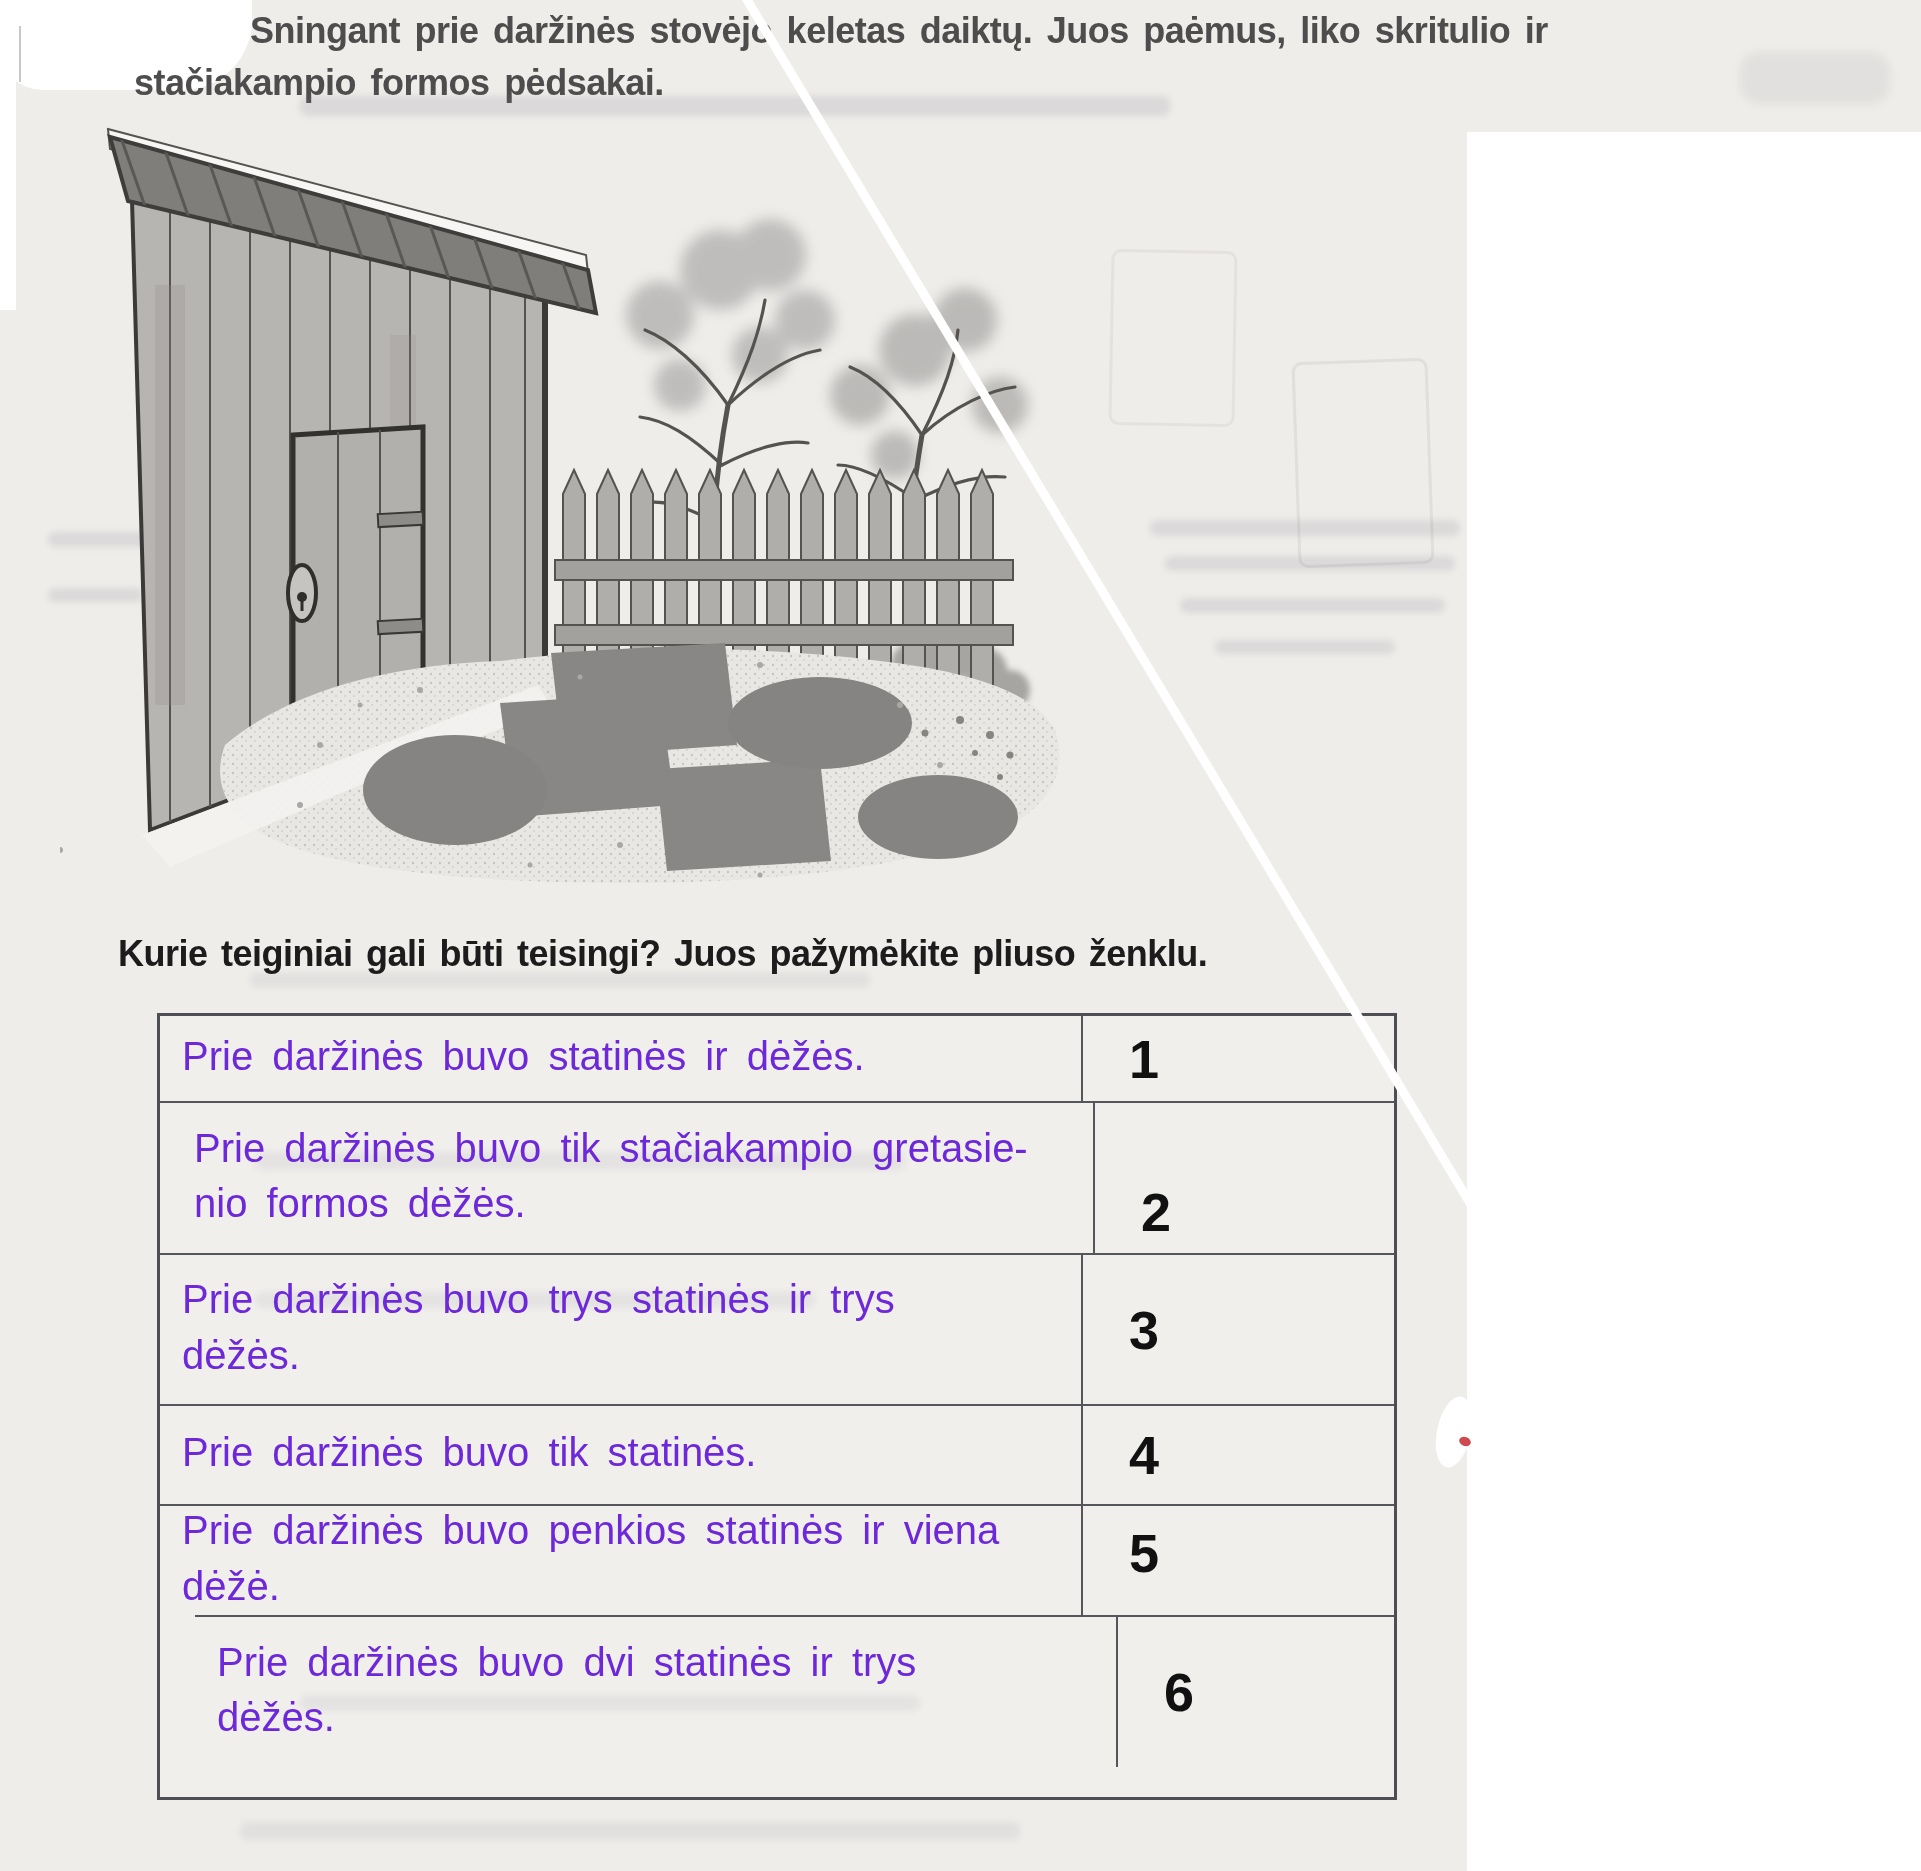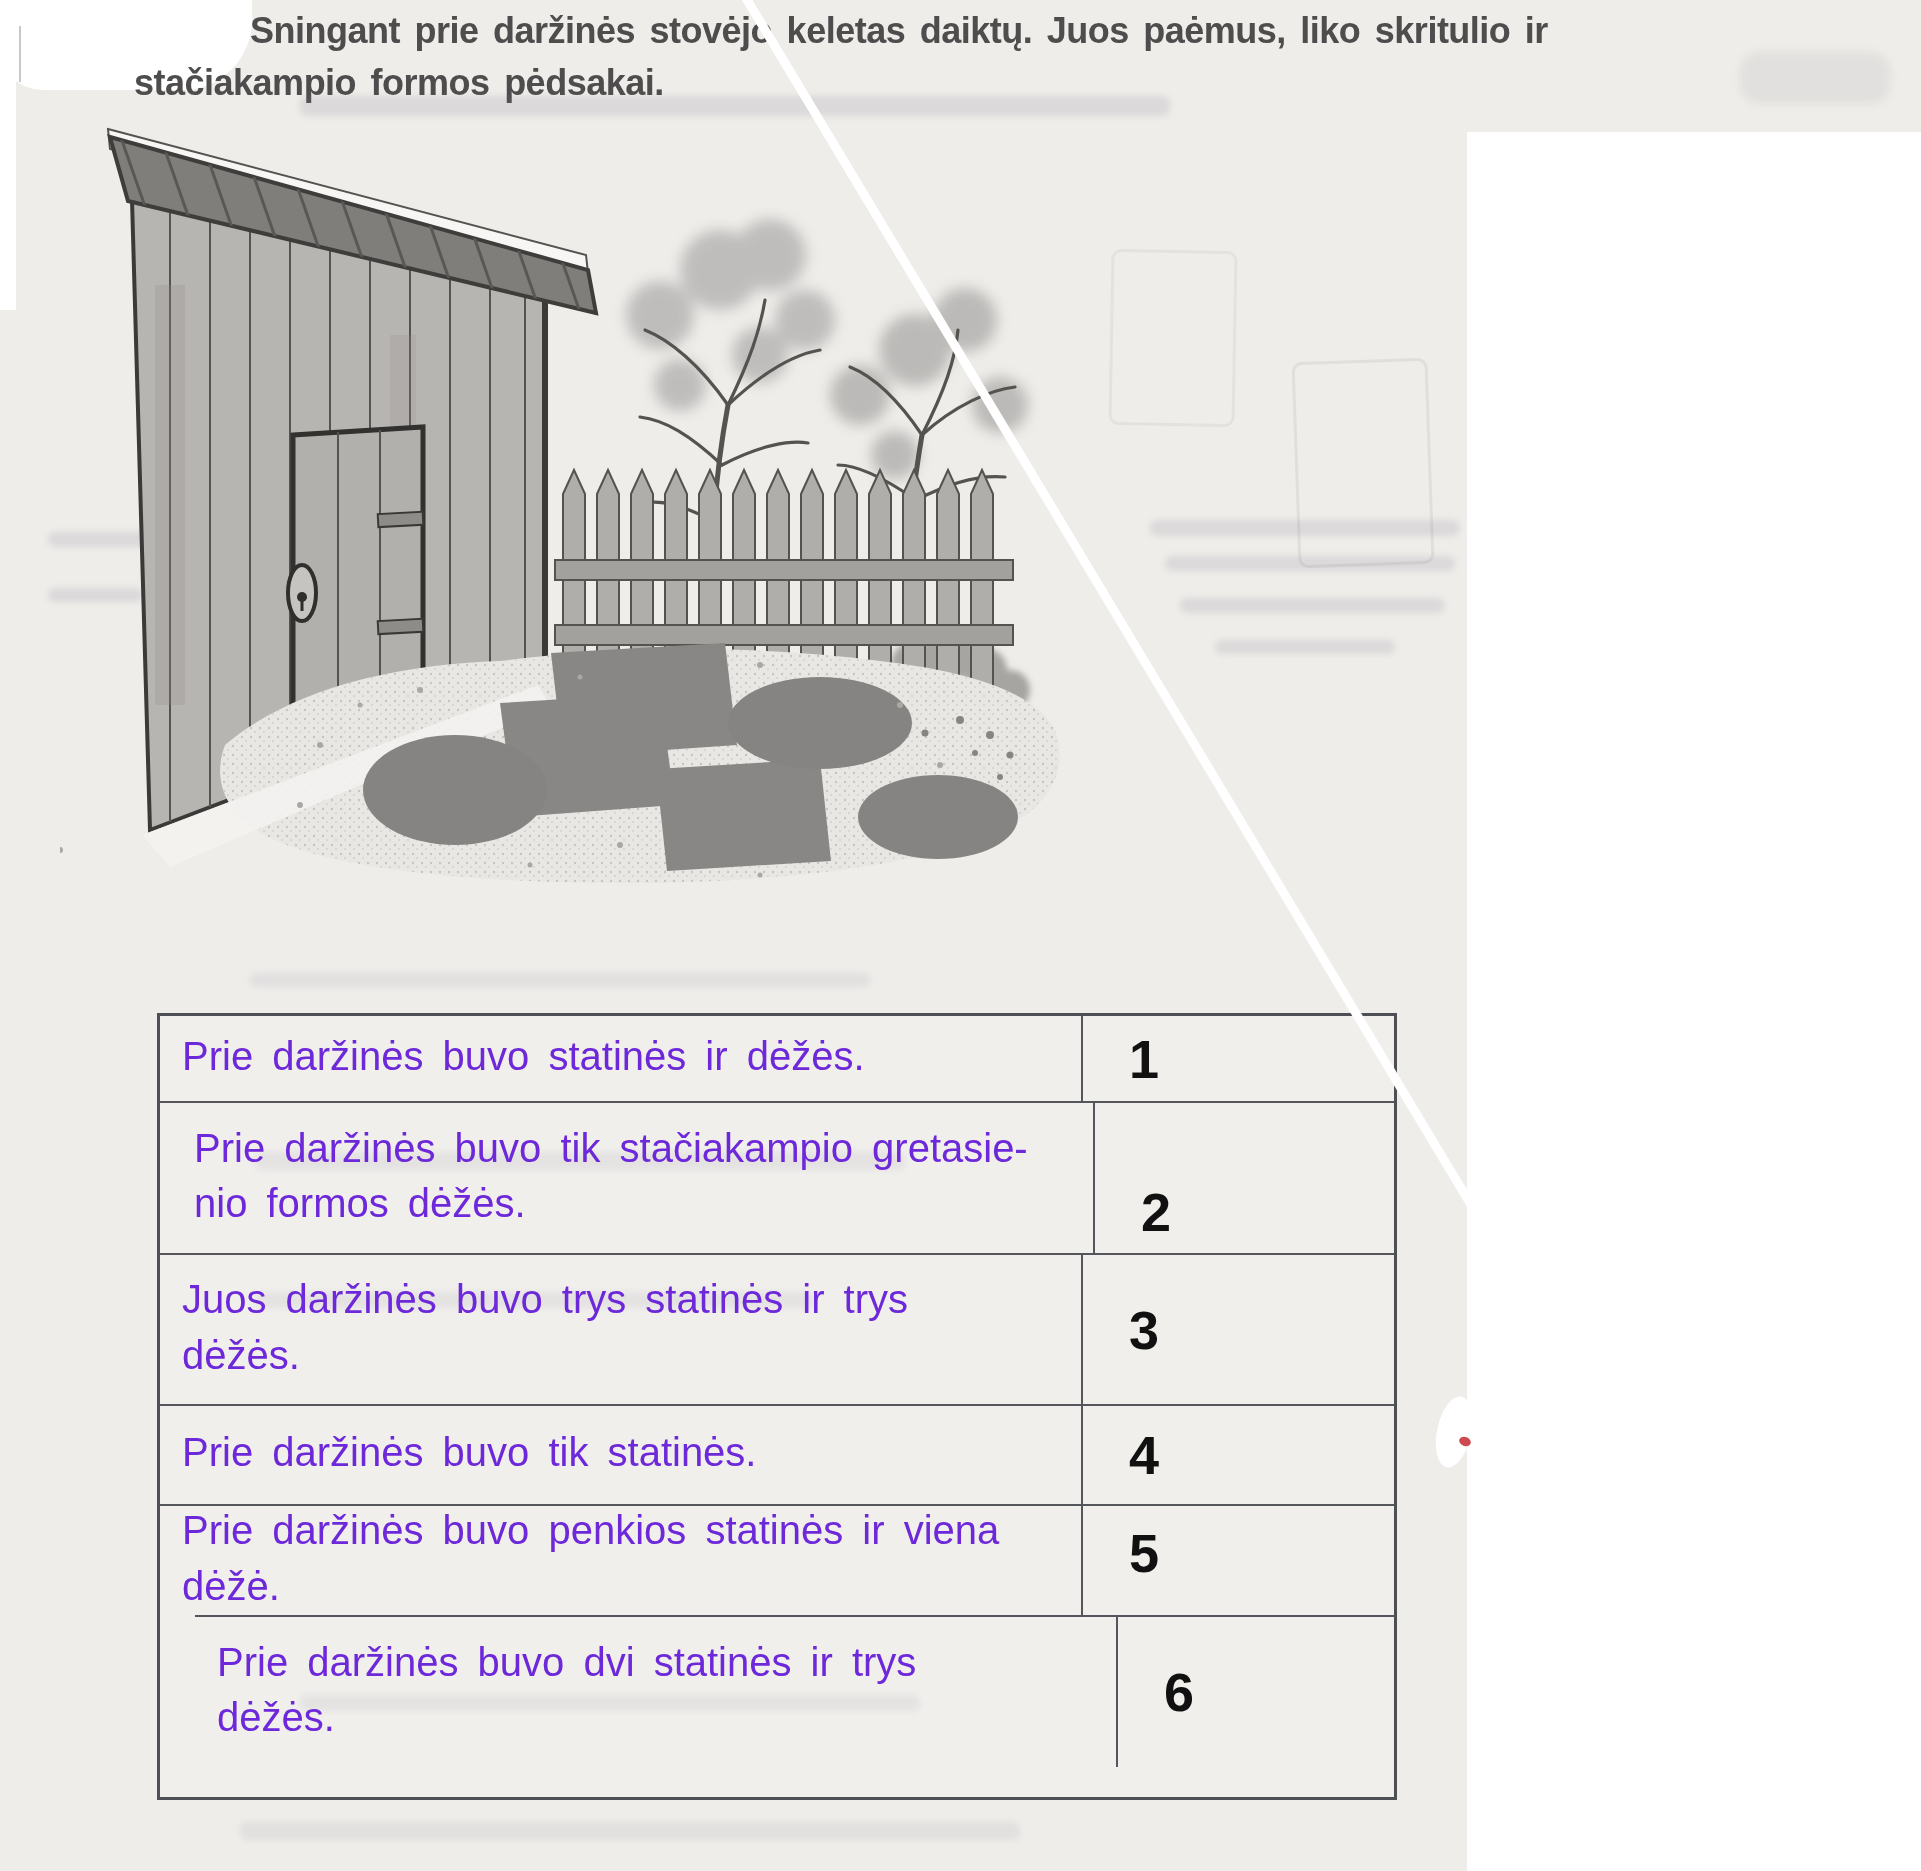--- a/index.html
+++ b/index.html
@@ -240,33 +240,34 @@
         <circle cx="470" cy="760" r="2.5"></circle>
       <circle cx="900" cy="615" r="4" fill="#87857f"></circle>
         <circle cx="930" cy="630" r="4" fill="#87857f"></circle>
       <circle cx="950" cy="650" r="3.5" fill="#87857f"></circle>
         <circle cx="865" cy="628" r="3.5" fill="#87857f"></circle>
       <circle cx="915" cy="648" r="3" fill="#87857f"></circle>
         <circle cx="940" cy="672" r="3" fill="#87857f"></circle>
     </g>
   </svg>
 
+  <div class="abs question">Kurie teiginiai gali būti teisingi? Juos pažymėkite pliuso ženklu.</div>
 
   <div class="abs qtable">
     <div class="trow" style="height:85px;">
       <div class="stmt">Prie daržinės buvo statinės ir dėžės.</div>
       <div class="ncell">1</div>
     </div>
     <div class="trow" style="height:152px;padding-left:12px;">
       <div class="stmt">Prie daržinės buvo tik stačiakampio gretasie-
 nio formos dėžės.</div>
       <div class="ncell low">2</div>
     </div>
     <div class="trow" style="height:151px;">
-      <div class="stmt">Juos daržinės buvo trys statinės ir trys
+      <div class="stmt">Prie daržinės buvo trys statinės ir trys
 dėžės.</div>
       <div class="ncell">3</div>
     </div>
     <div class="trow" style="height:100px;">
       <div class="stmt">Prie daržinės buvo tik statinės.</div>
       <div class="ncell">4</div>
     </div>
     <div class="trow" style="height:111px;">
       <div class="stmt">Prie daržinės buvo penkios statinės ir viena
 dėžė.</div>

